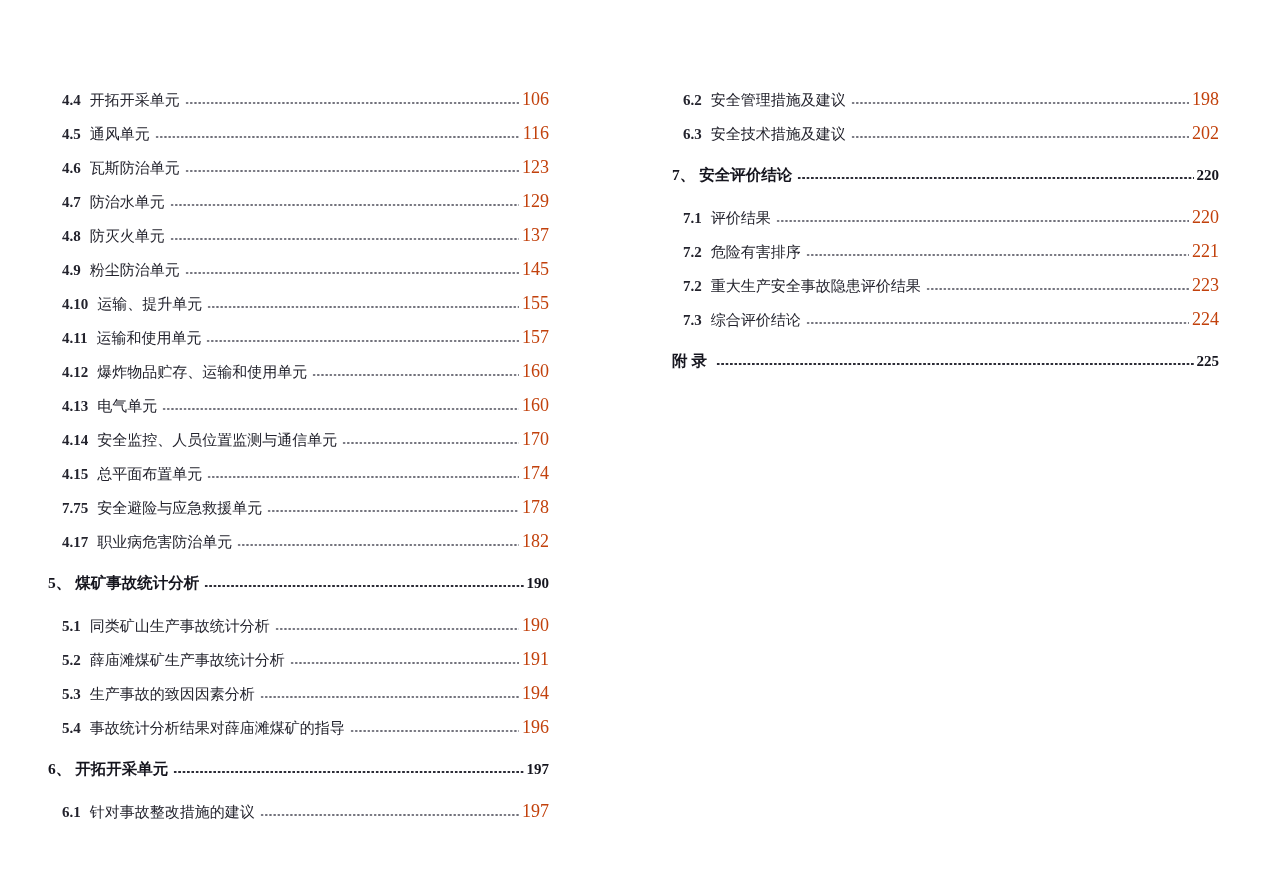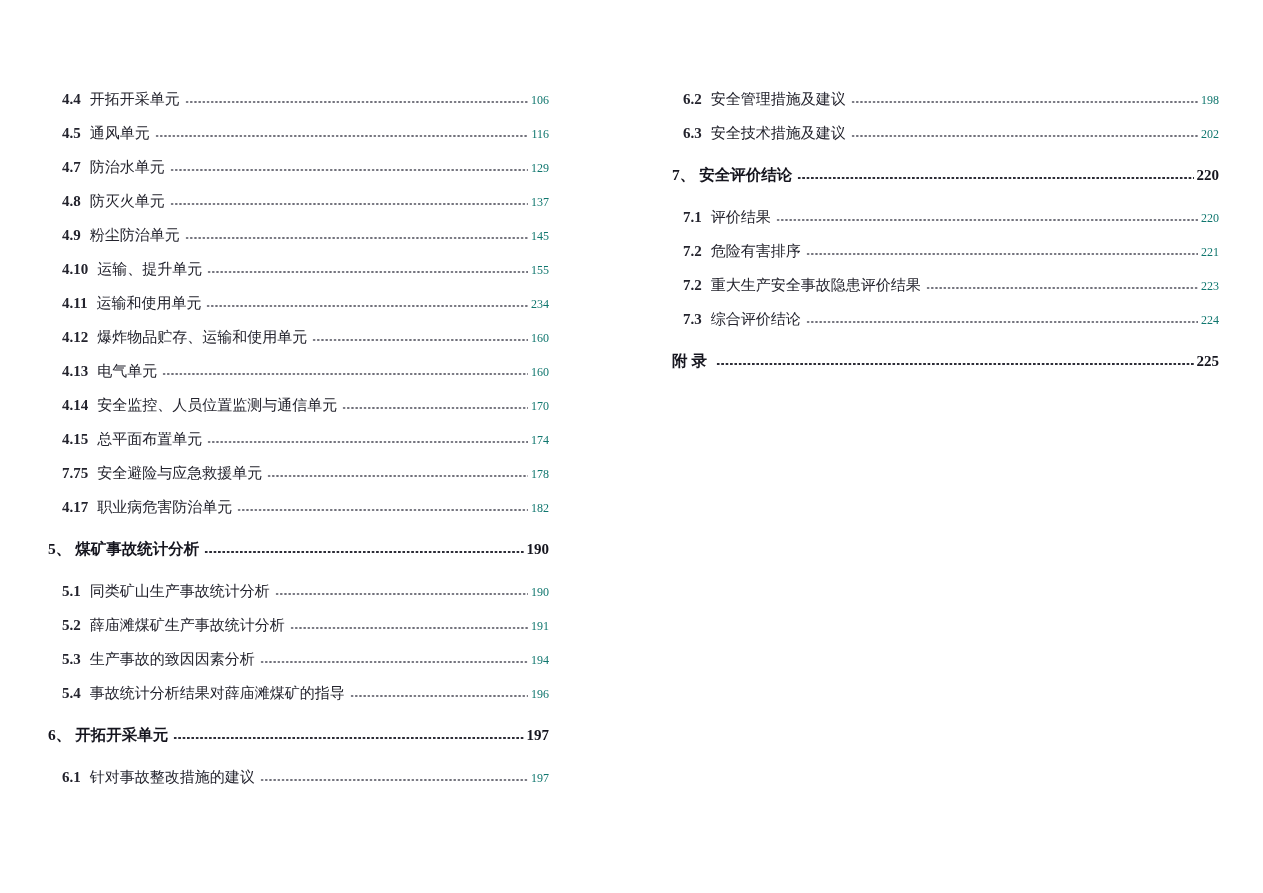--- a/index.html
+++ b/index.html
@@ -70,22 +70,22 @@
     background-image: radial-gradient(circle, #6e6e78 0.9px, rgba(0,0,0,0) 1.3px);
     background-size: 4.2px 4px;
     background-repeat: repeat-x;
     background-position: left bottom;
   }
   .chapter .leader {
     background-image: radial-gradient(circle, #2c2c36 1.05px, rgba(0,0,0,0) 1.45px);
     background-size: 4.4px 4.4px;
   }
   .pagenum {
-    font-size: 12px;
-    color: #0f766e;
+    font-size: 18px;
+    color: #c2410c;
   }
   .chapter .pagenum {
     font-size: 15px;
     color: #15151e;
     font-weight: bold;
   }
 </style>
 </head>
 <body>
 
@@ -97,20 +97,26 @@
     <span class="leader"></span>
     <span class="pagenum">106</span>
   </div>
       <div class="toc-row">
     <span class="num">4.5</span>
     <span class="title">通风单元</span>
     <span class="leader"></span>
     <span class="pagenum">116</span>
   </div>
       <div class="toc-row">
+    <span class="num">4.6</span>
+    <span class="title">瓦斯防治单元</span>
+    <span class="leader"></span>
+    <span class="pagenum">123</span>
+  </div>
+      <div class="toc-row">
     <span class="num">4.7</span>
     <span class="title">防治水单元</span>
     <span class="leader"></span>
     <span class="pagenum">129</span>
   </div>
       <div class="toc-row">
     <span class="num">4.8</span>
     <span class="title">防灭火单元</span>
     <span class="leader"></span>
     <span class="pagenum">137</span>
@@ -124,21 +130,21 @@
       <div class="toc-row">
     <span class="num">4.10</span>
     <span class="title">运输、提升单元</span>
     <span class="leader"></span>
     <span class="pagenum">155</span>
   </div>
       <div class="toc-row">
     <span class="num">4.11</span>
     <span class="title">运输和使用单元</span>
     <span class="leader"></span>
-    <span class="pagenum">234</span>
+    <span class="pagenum">157</span>
   </div>
       <div class="toc-row">
     <span class="num">4.12</span>
     <span class="title">爆炸物品贮存、运输和使用单元</span>
     <span class="leader"></span>
     <span class="pagenum">160</span>
   </div>
       <div class="toc-row">
     <span class="num">4.13</span>
     <span class="title">电气单元</span>

